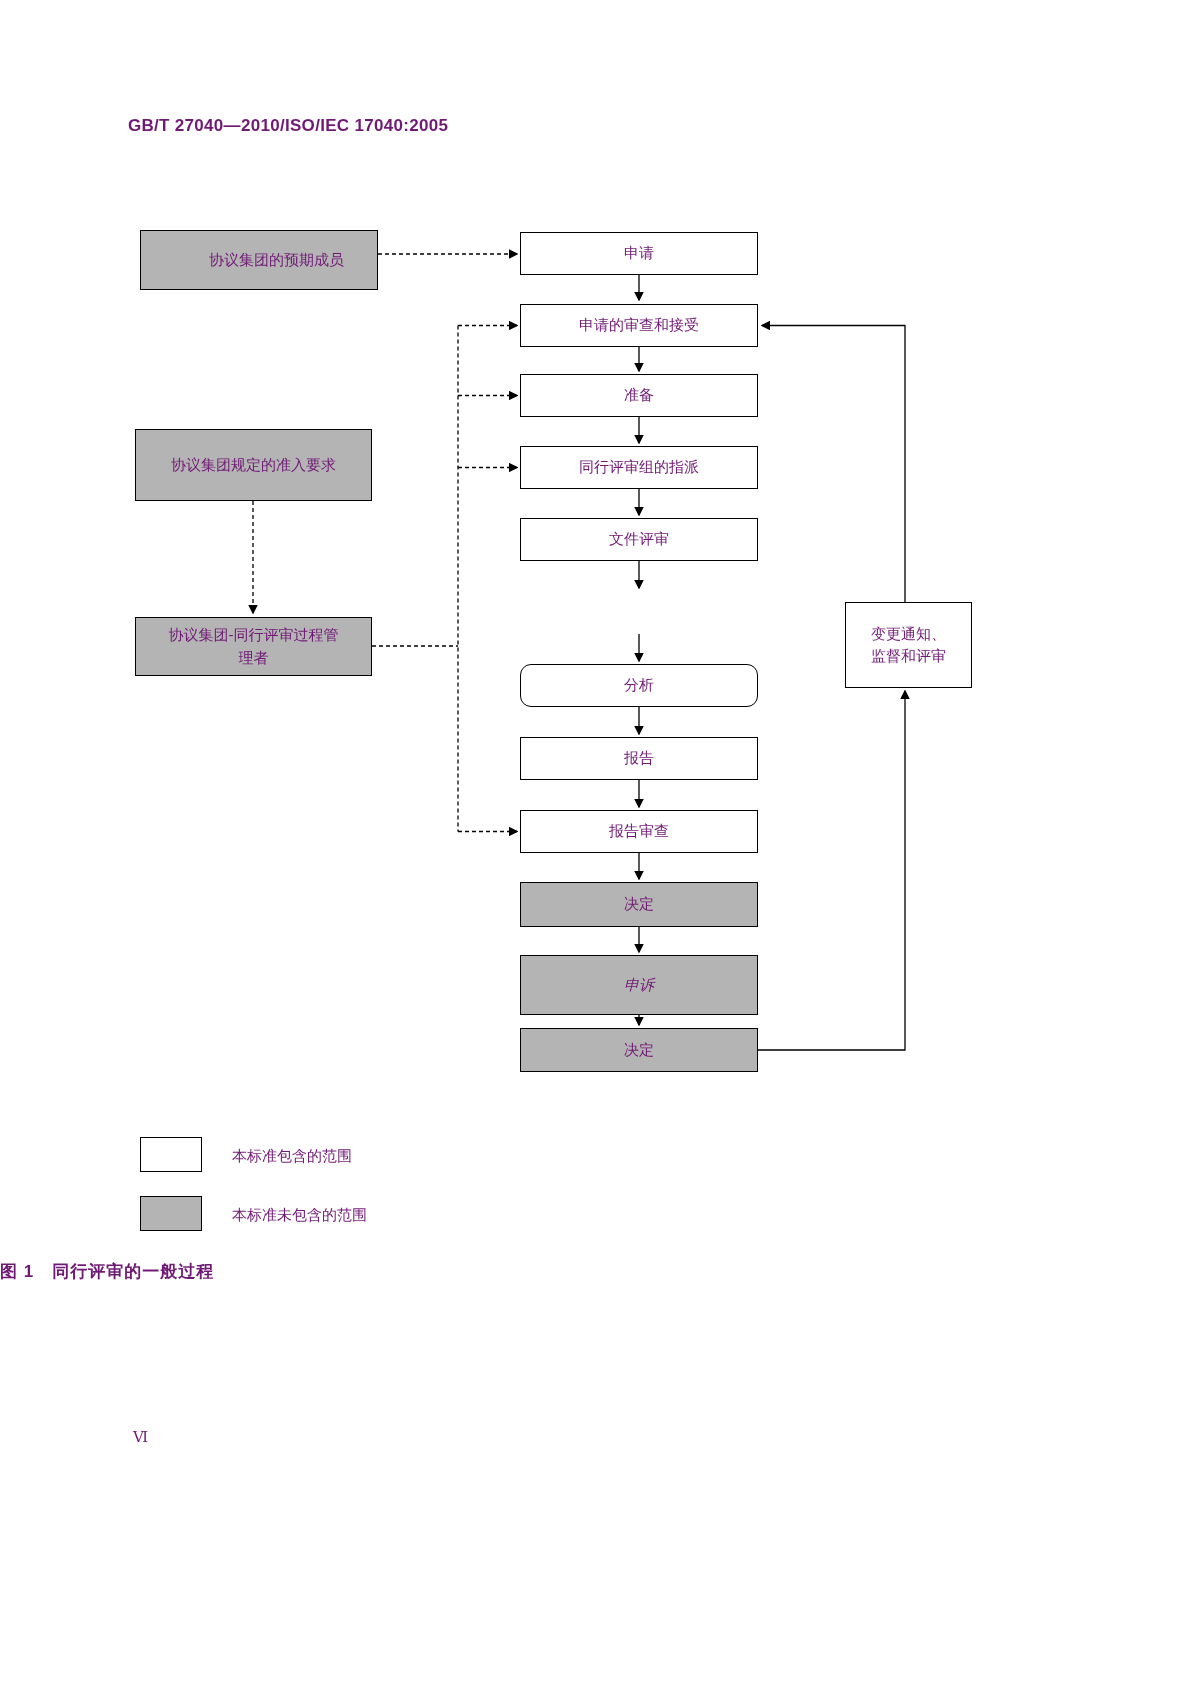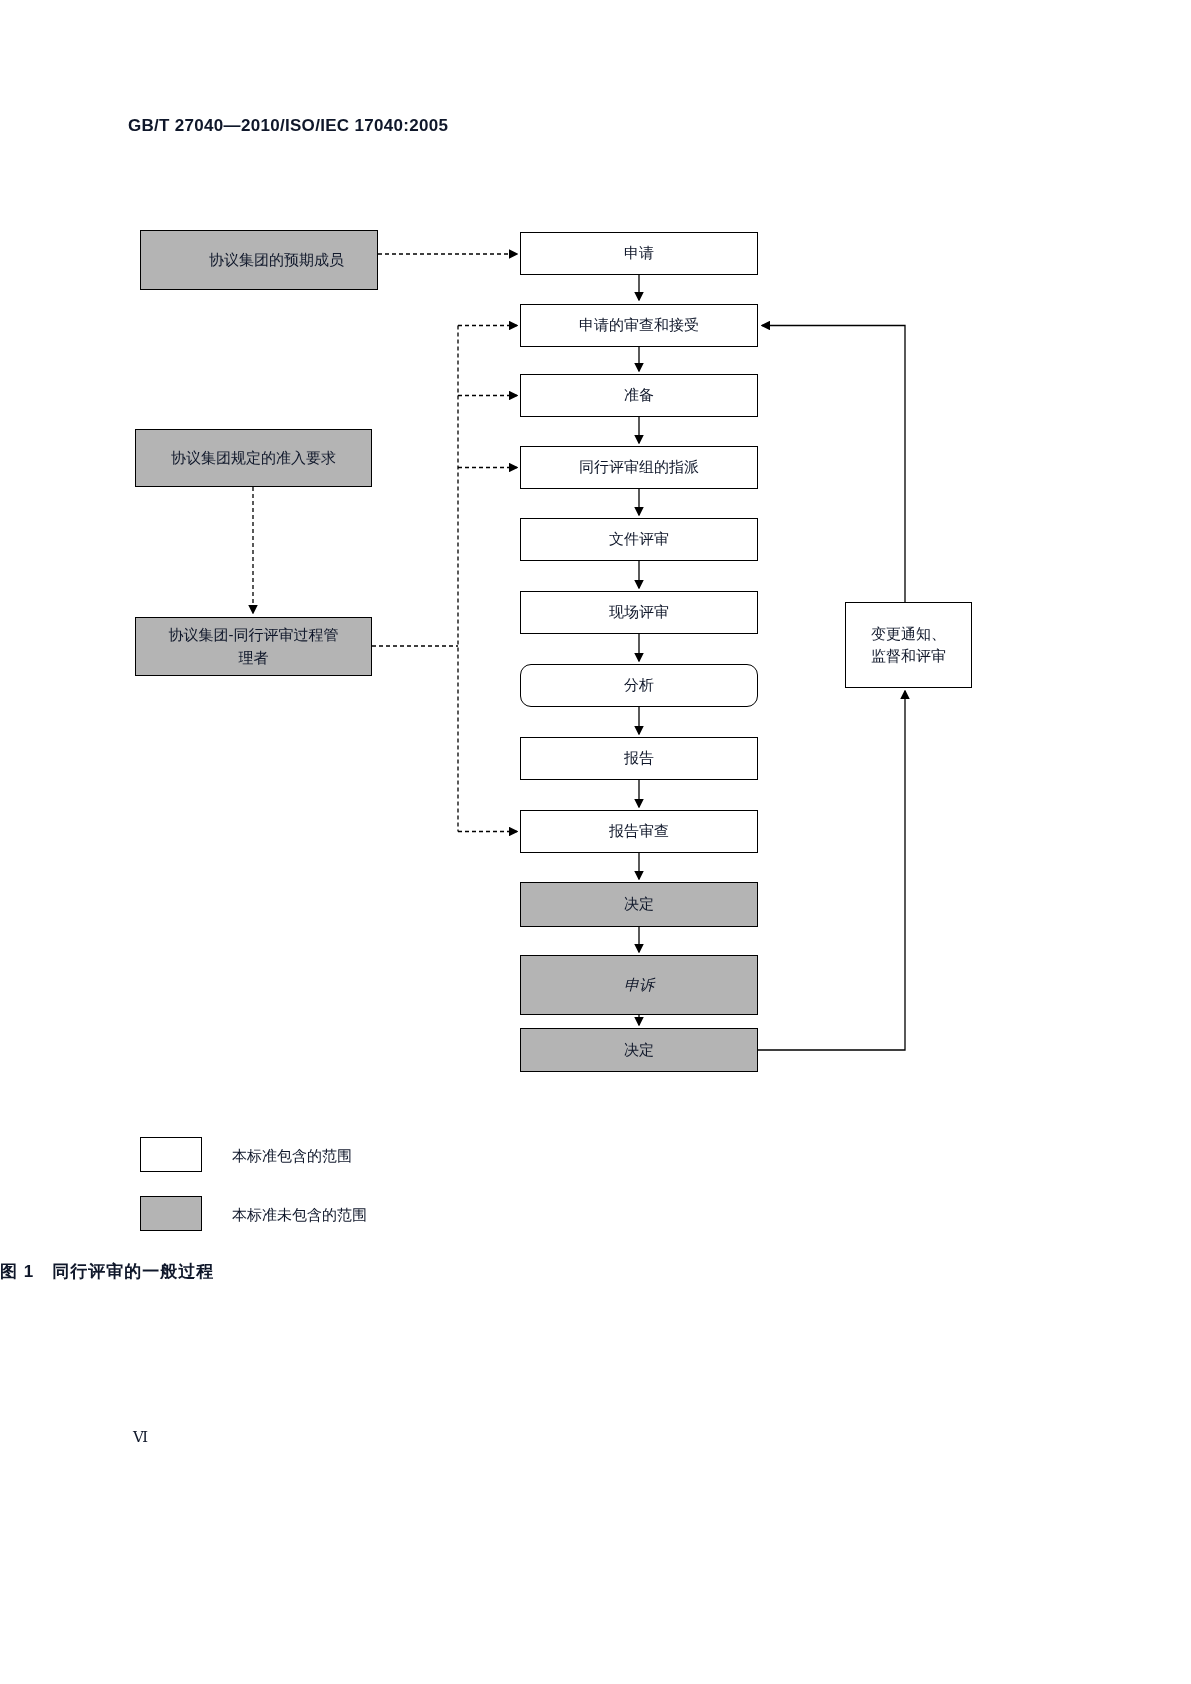--- a/index.html
+++ b/index.html
@@ -2,21 +2,21 @@
 <html style="--included-fill: #ffffff; --excluded-fill: #b4b4b4;"><head>
 <meta charset="utf-8">
 <style>
   html, body { margin: 0; padding: 0; background: #ffffff; }
   .page {
     position: relative;
     width: 1191px;
     height: 1684px;
     background: #ffffff;
     font-family: "Liberation Sans", "DejaVu Sans", sans-serif;
-    color: #0f172a;
+    color: #701a75;
     overflow: hidden;
   }
   .header {
     position: absolute;
     left: 128px;
     top: 116px;
     font-size: 17px;
     font-weight: bold;
     letter-spacing: 0.3px;
   }
@@ -102,30 +102,29 @@
       <path d="M372,646 H458"></path>
       <path d="M458,325.5 V831.5"></path>
       <path d="M458,325.5 H517" marker-end="url(#ah)"></path>
       <path d="M458,395.5 H517" marker-end="url(#ah)"></path>
       <path d="M458,467.5 H517" marker-end="url(#ah)"></path>
       <path d="M458,831.5 H517" marker-end="url(#ah)"></path>
     </g>
   </svg>
 
   <div class="box excluded" style="left:140px; top:230px; width:238px; height:60px;padding-left:35px;">协议集团的预期成员</div>
-  <div class="box excluded" style="left:135px; top:429px; width:237px; height:58px;">协议集团规定的准入要求</div>
+  <div class="box excluded" style="left:135px; top:429px; width:237px; height:72px;">协议集团规定的准入要求</div>
   <div class="box excluded" style="left:135px; top:617px; width:237px; height:59px;">协议集团-同行评审过程管
 理者</div>
 
   <div class="box included" style="left:520px; top:232px; width:238px; height:43px;">申请</div>
   <div class="box included" style="left:520px; top:304px; width:238px; height:43px;">申请的审查和接受</div>
   <div class="box included" style="left:520px; top:374px; width:238px; height:43px;">准备</div>
   <div class="box included" style="left:520px; top:446px; width:238px; height:43px;">同行评审组的指派</div>
   <div class="box included" style="left:520px; top:518px; width:238px; height:43px;">文件评审</div>
-  <div class="box included" style="left:520px; top:591px; width:238px; height:43px;">现场评审</div>
   <div class="box included" style="left:520px; top:664px; width:238px; height:43px;border-radius:11px;">分析</div>
   <div class="box included" style="left:520px; top:737px; width:238px; height:43px;">报告</div>
   <div class="box included" style="left:520px; top:810px; width:238px; height:43px;">报告审查</div>
   <div class="box excluded" style="left:520px; top:882px; width:238px; height:45px;">决定</div>
   <div class="box excluded" style="left:520px; top:955px; width:238px; height:60px;font-style:italic;">申诉</div>
   <div class="box excluded" style="left:520px; top:1028px; width:238px; height:44px;">决定</div>
 
   <div class="box included" style="left:845px; top:602px; width:127px; height:86px;">变更通知、
 监督和评审</div>
 

